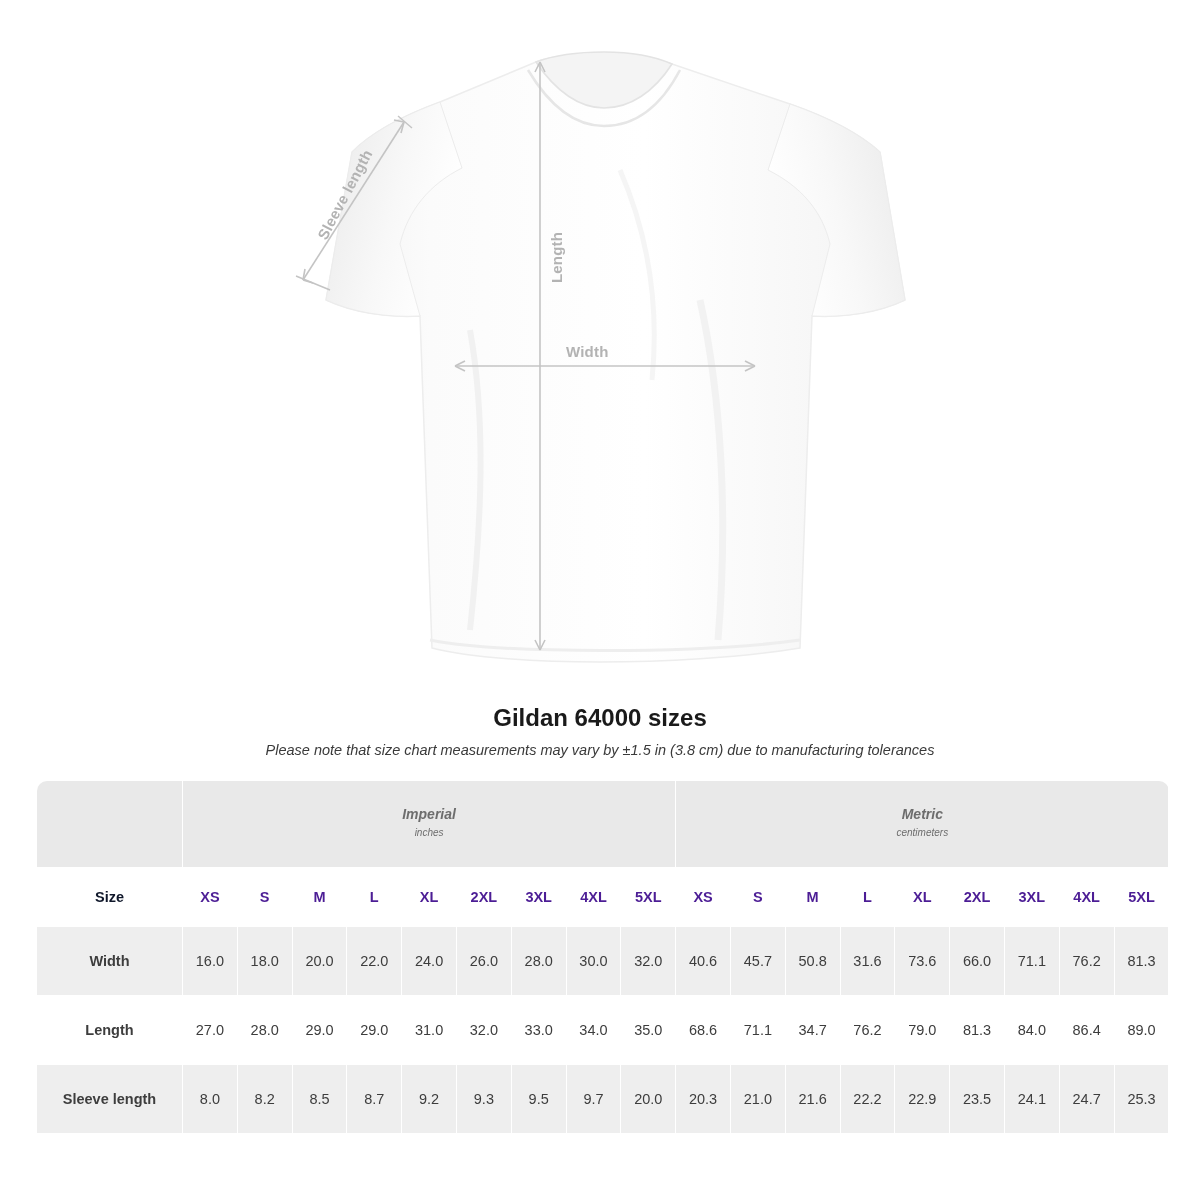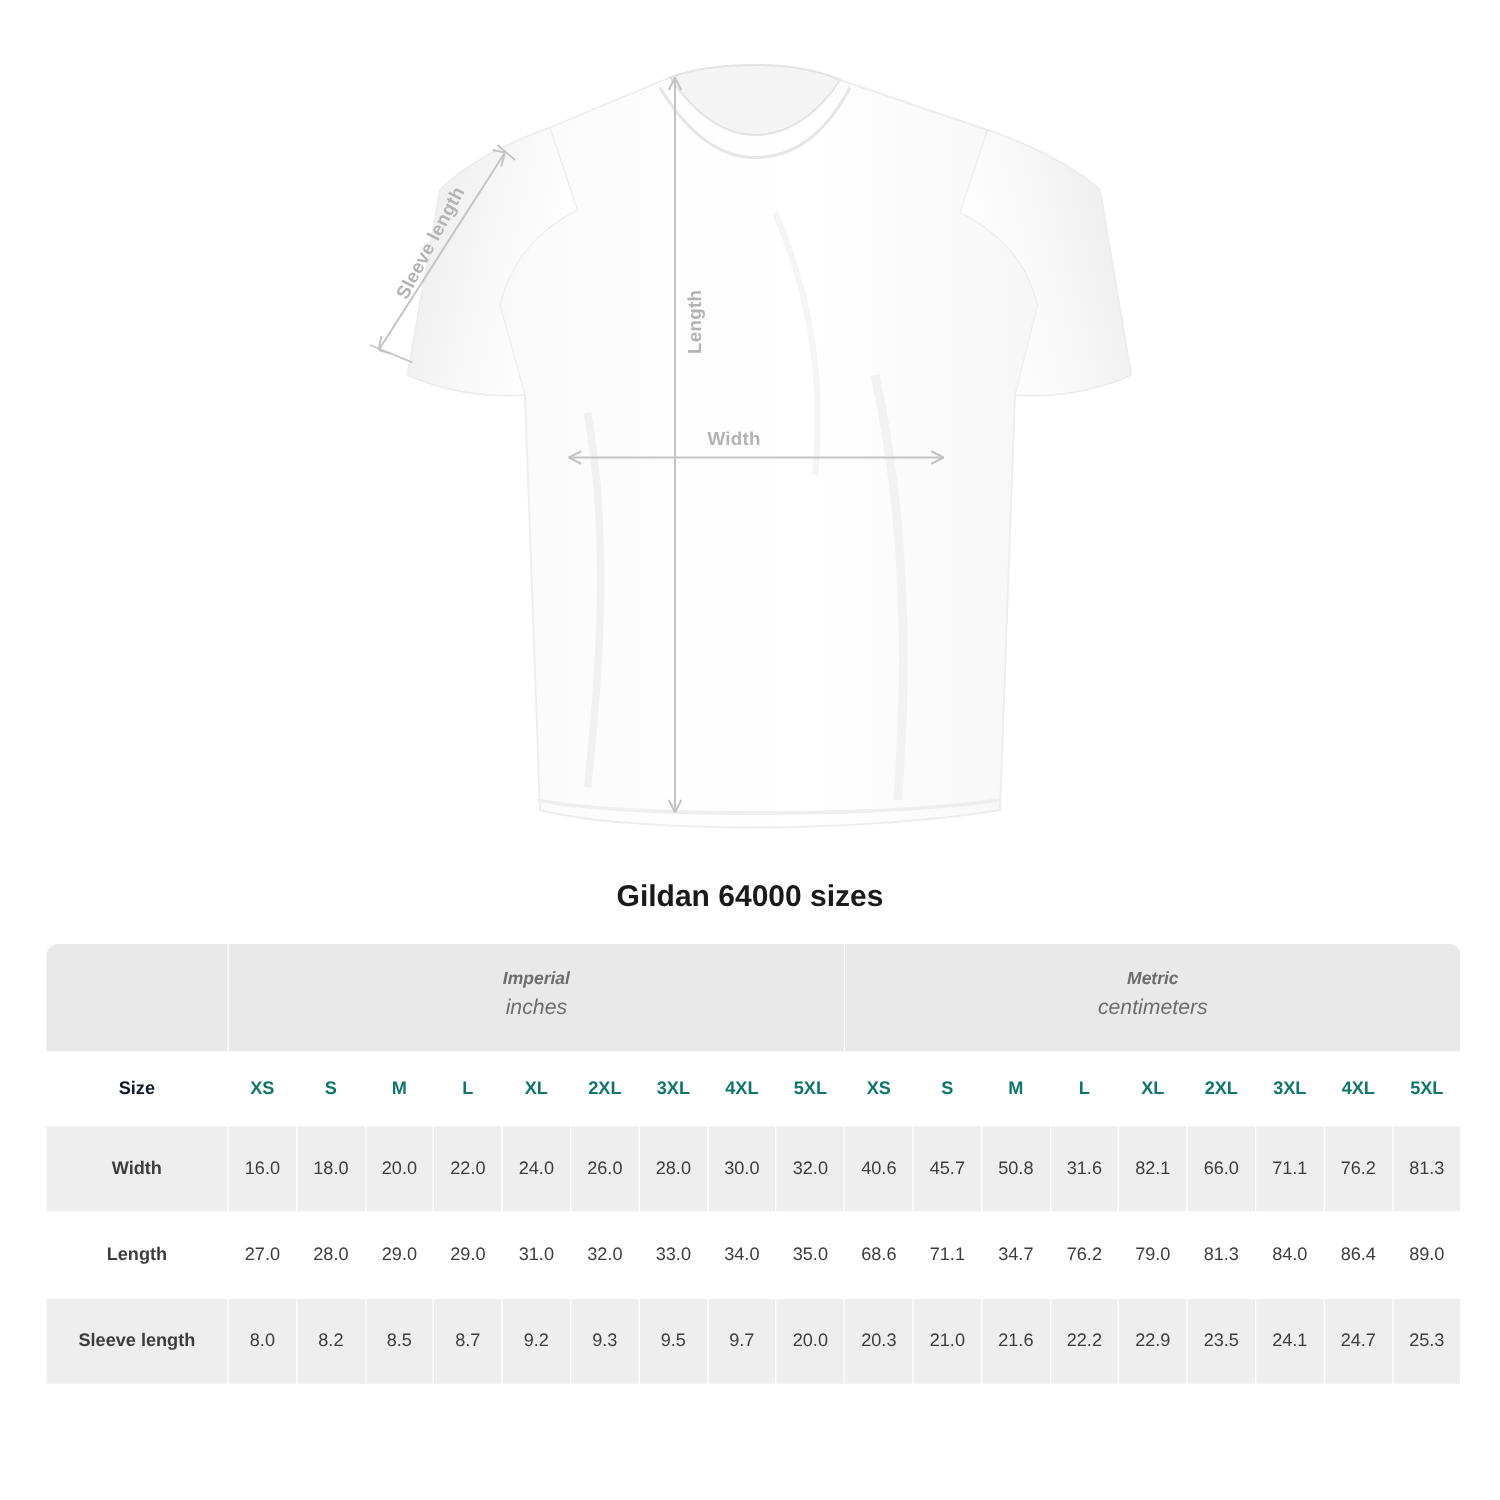--- a/index.html
+++ b/index.html
@@ -82,36 +82,36 @@
   td.unit-cell-first { border-top-left-radius: 10px; }
   td.unit-cell-last  { border-top-right-radius: 10px; }
   .unit-name {
     font-size: 14px;
     font-weight: bold;
     font-style: italic;
     color: #6d6d6d;
     line-height: 1.25;
   }
   .unit-sub {
-    font-size: 17px;
+    font-size: 10px;
     font-style: italic;
     color: #6d6d6d;
     line-height: 1.8;
   }
 
   table.size-table th,
   table.size-table td {
     border: 1px solid #ffffff;
     font-size: 14.5px;
     text-align: center;
     padding: 0;
   }
   table.size-table tr.header-row th {
     background: #ffffff;
-    color: #0f766e;
+    color: #4c1d95;
     font-weight: bold;
     height: 58px;
   }
   table.size-table tr.header-row th.row-label {
     color: #0f172a;
   }
   table.size-table tr.data-row td {
     height: 68px;
     color: #3d3d3d;
   }
@@ -197,20 +197,21 @@
       </g>
     </svg>
 
     <div class="measure-label label-width">Width</div>
     <div class="measure-label label-length">Length</div>
     <div class="measure-label label-sleeve">Sleeve length</div>
   </div>
 
   <div class="title-block">
     <h1 class="chart-title">Gildan 64000 sizes</h1>
+    <p class="chart-note">Please note that size chart measurements may vary by ±1.5 in (3.8 cm) due to manufacturing tolerances</p>
   </div>
 
   <div class="table-wrap">
     <table class="size-table">
       <colgroup>
         <col class="col-label">
         <col class="col-val">
           <col class="col-val">
           <col class="col-val">
           <col class="col-val">
@@ -273,21 +274,21 @@
         <td>22.0</td>
         <td>24.0</td>
         <td>26.0</td>
         <td>28.0</td>
         <td>30.0</td>
         <td>32.0</td>
         <td>40.6</td>
         <td>45.7</td>
         <td>50.8</td>
         <td>31.6</td>
-        <td>82.1</td>
+        <td>73.6</td>
         <td>66.0</td>
         <td>71.1</td>
         <td>76.2</td>
         <td>81.3</td>
       </tr>
 
       <tr class="data-row plain">
         <td class="row-label">Length</td>
         <td>27.0</td>
         <td>28.0</td>

